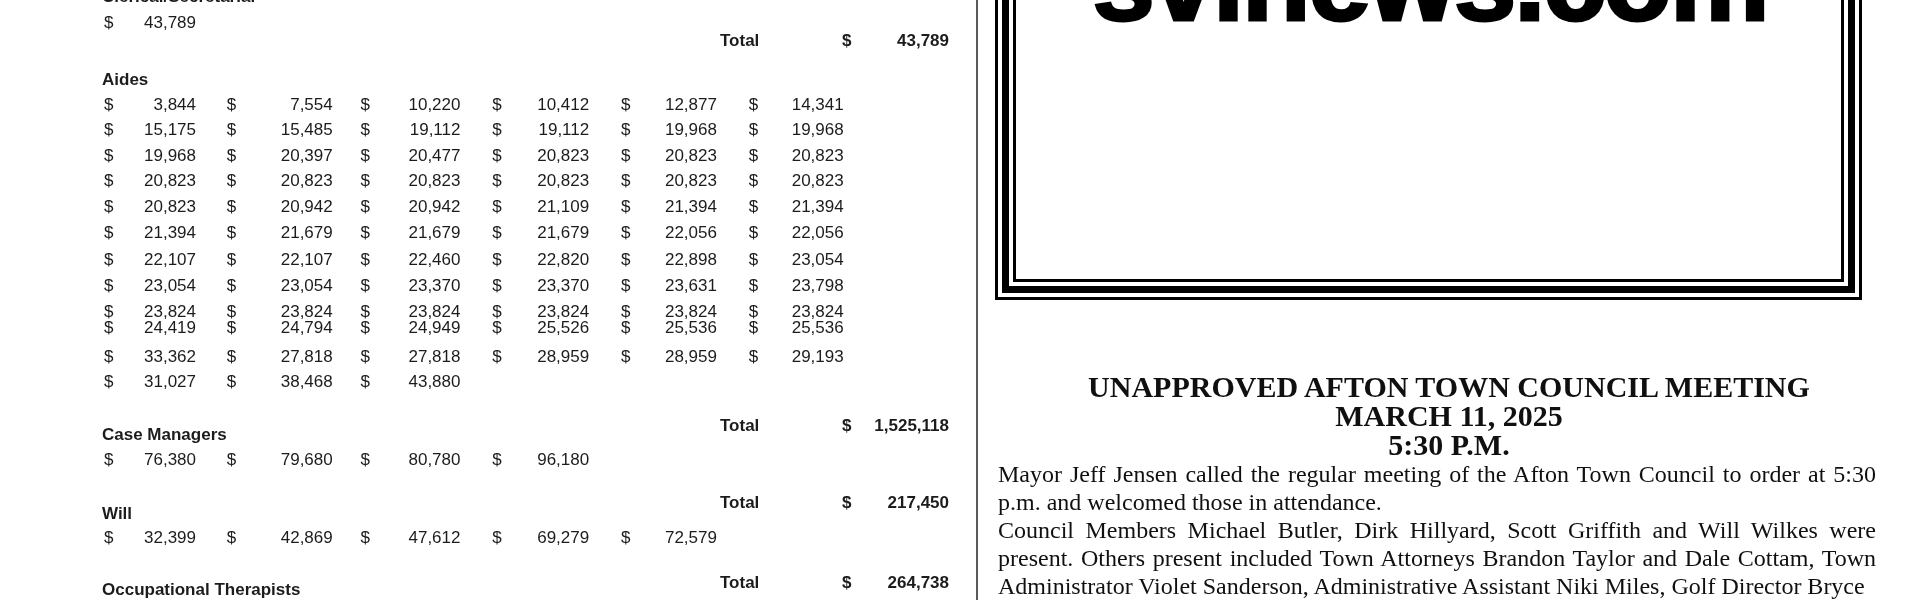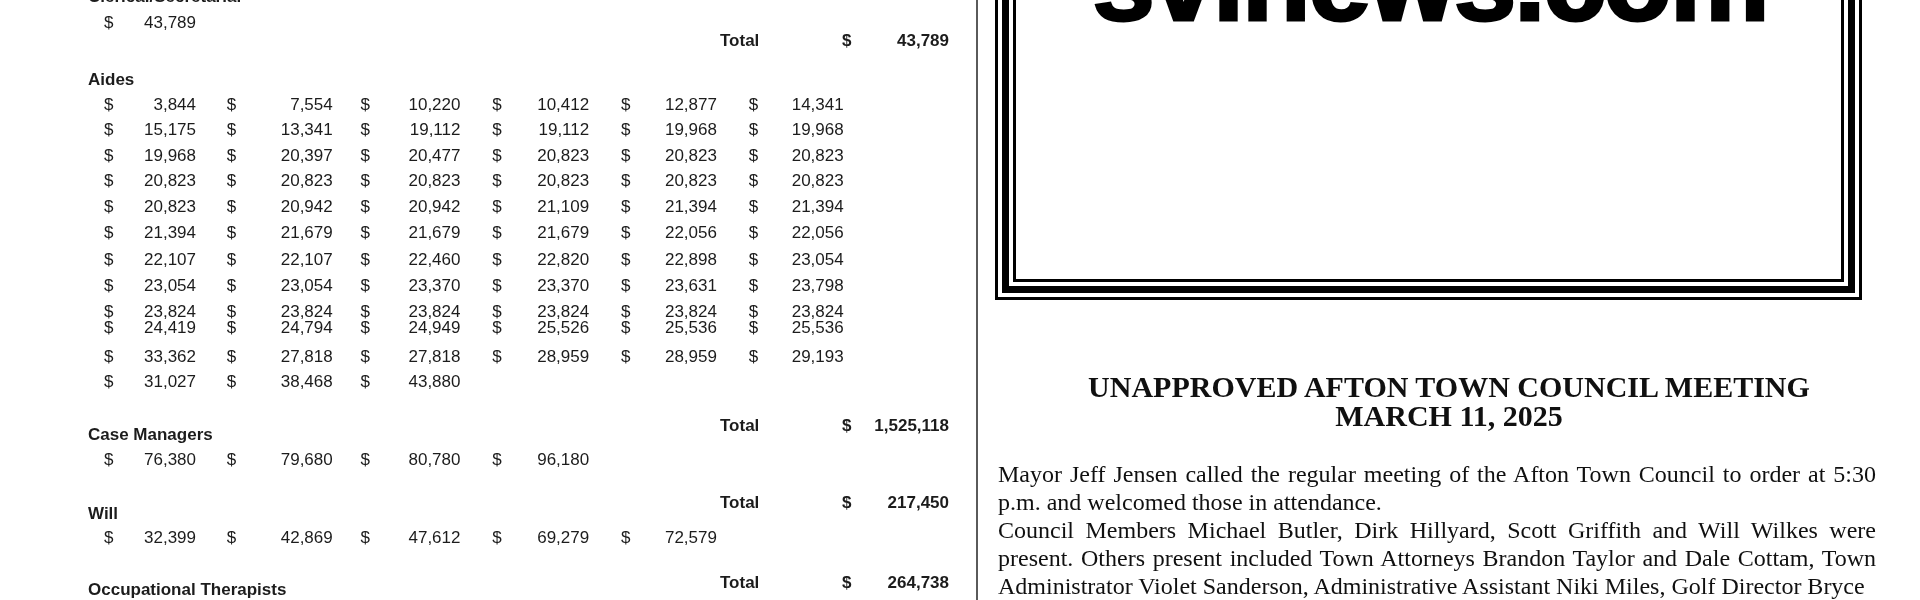--- a/index.html
+++ b/index.html
@@ -1,20 +1,20 @@
 <!DOCTYPE html>
 <html><head>
 <meta charset="utf-8">
 <style>
   html,body{margin:0;padding:0;background:#fff;}
   .page{position:relative;width:1920px;height:600px;overflow:hidden;background:#ffffff;
         font-family:"Liberation Sans",sans-serif;}
 
   
-  .heading{position:absolute;left:88px;font-weight:bold;font-size:17px;line-height:20px;color:#1c1c1c;white-space:nowrap;}
+  .heading{position:absolute;left:102px;font-weight:bold;font-size:17px;line-height:20px;color:#1c1c1c;white-space:nowrap;}
   .trow{position:absolute;left:104px;font-size:17px;line-height:20px;color:#1c1c1c;white-space:nowrap;}
   .cell{display:inline-flex;justify-content:space-between;vertical-align:top;}
   .c0{width:92px;}
   .c1{width:106px;margin-left:26px;}
   .c2{width:100px;margin-left:23px;}
   .c3{width:97px;margin-left:27px;}
   .c4{width:96px;margin-left:27px;}
   .c5{width:95px;margin-left:27px;}
   .total-row{position:absolute;left:0;font-weight:bold;font-size:17px;line-height:20px;color:#1c1c1c;width:960px;height:20px;margin-top:18px;}
   .tlabel{position:absolute;left:720px;}
@@ -90,21 +90,21 @@
           <span>14,341</span>
         </span>
     </div>
     <div class="trow" style="top:120px">
       <span class="cell c0">
           <span>$</span>
           <span>15,175</span>
         </span>
       <span class="cell c1">
           <span>$</span>
-          <span>13,341</span>
+          <span>15,485</span>
         </span>
       <span class="cell c2">
           <span>$</span>
           <span>19,112</span>
         </span>
       <span class="cell c3">
           <span>$</span>
           <span>19,112</span>
         </span>
       <span class="cell c4">
@@ -438,20 +438,21 @@
   <div class="adbox">
     <div class="adbox-mid">
       <div class="adbox-in"></div>
     </div>
   </div>
   <div class="masthead">svinews.com</div>
 
   <div class="article-title">
     <div>UNAPPROVED AFTON TOWN COUNCIL MEETING</div>
     <div>MARCH 11, 2025</div>
+    <div>5:30 P.M.</div>
   </div>
 
   <div class="article-body">
     <p>Mayor Jeff Jensen called the regular meeting of the Afton Town Council to order at 5:30 p.m. and welcomed those in attendance.</p>
     <p>Council Members Michael Butler, Dirk Hillyard, Scott Griffith and Will Wilkes were present. Others present included Town Attorneys Brandon Taylor and Dale Cottam, Town Administrator Violet Sanderson, Administrative Assistant Niki Miles, Golf Director Bryce</p>
   </div>
 
 </div>
 
 </body></html>

